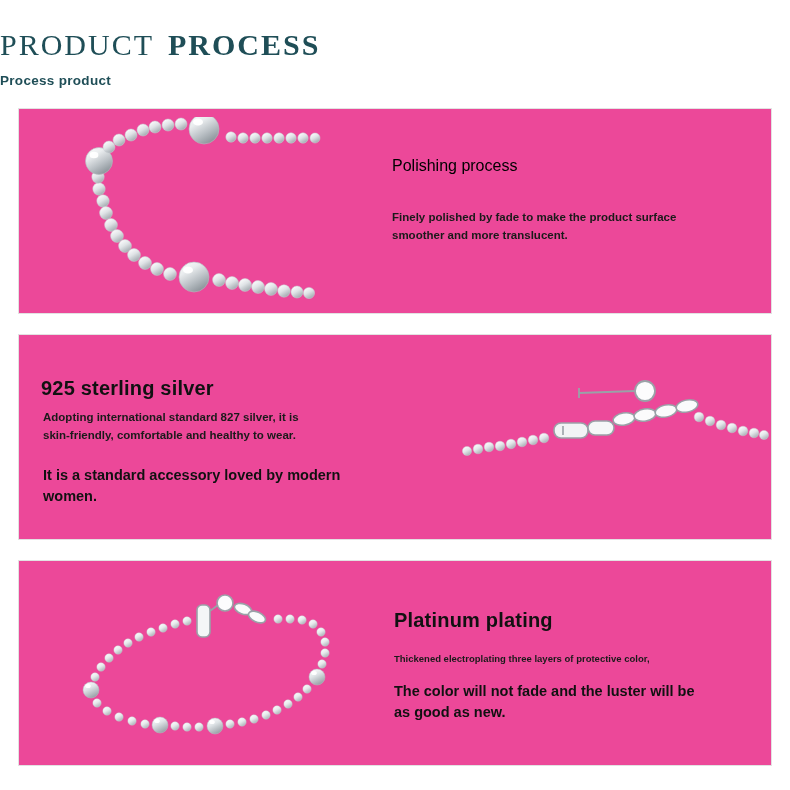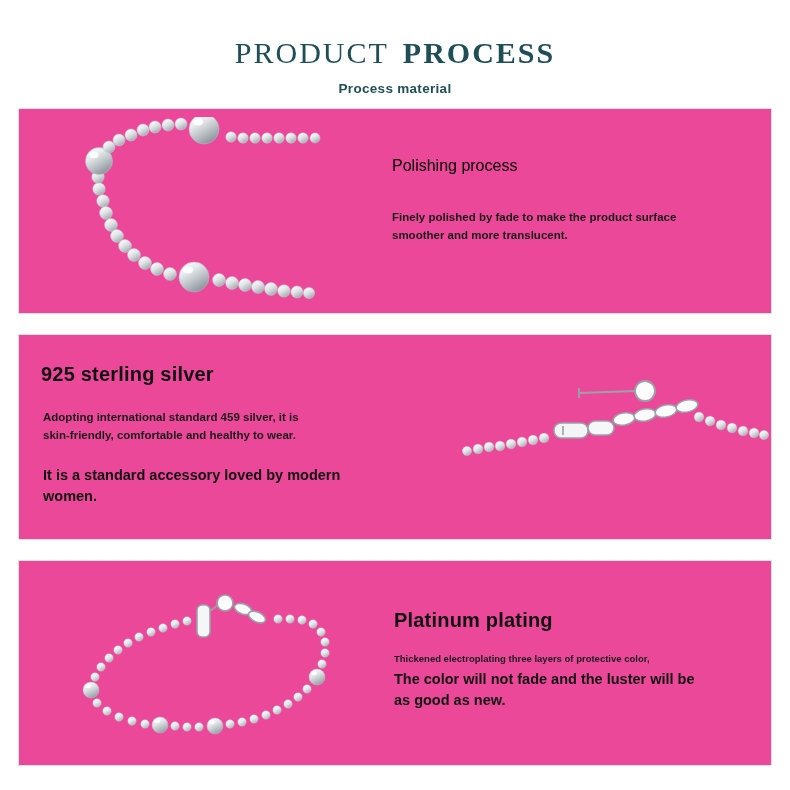--- a/index.html
+++ b/index.html
@@ -15,22 +15,21 @@
   }
   .page {
     position: relative;
     width: 790px;
     height: 790px;
     background: #ffffff;
   }
 
   
   .header {
-    text-align: center;
-    padding-top: 36px;
+    padding-top: 28px;
   }
   .title {
     font-family: "Liberation Serif", serif;
     font-size: 30px;
     letter-spacing: 2px;
     color: #1f4e57;
     line-height: 1.1;
   }
   .title .t1 { font-weight: 400; }
   .title .t2 { font-weight: 700; margin-left: 14px; }
@@ -87,47 +86,47 @@
     font-weight: 700;
     color: #111111;
     line-height: 1.45;
   }
 
   
   #p1-heading { left: 373px; top: 48px; }
   #p1-body    { left: 373px; top: 100px; width: 330px; }
 
   
-  #p2-heading { left: 22px; top: 28px; }
+  #p2-heading { left: 22px; top: 42px; }
   #p2-body    { left: 24px; top: 74px; width: 265px; }
   #p2-body2   { left: 24px; top: 130px; width: 300px; }
 
   
   #p3-heading { left: 375px; top: 48px; }
   #p3-body    { left: 375px; top: 92px; width: 300px; }
-  #p3-body2   { left: 375px; top: 108px; width: 320px; }
+  #p3-body2   { left: 375px; top: 120px; width: 320px; }
 
   
   .img-wrap { position: absolute; }
   #p1-img { left: 40px; top: 8px; width: 310px; height: 195px; }
   #p2-img { left: 440px; top: 42px; width: 310px; height: 120px; }
   #p3-img { left: 28px; top: 30px; width: 340px; height: 145px; }
 
   svg { display: block; }
 </style>
 </head>
 <body>
 
 <div class="page">
 
   <div class="header">
     <div class="title">
       <span class="t1">PRODUCT</span><span class="t2">PROCESS</span>
     </div>
-    <div class="subtitle">Process material</div>
+    <div class="subtitle">Process product</div>
   </div>
 
   <div class="panel" id="panel-1">
     <div class="panel-inner">
 
       <div class="img-wrap" id="p1-img">
         <svg width="310" height="195" viewBox="0 0 310 195">
           <defs>
             <linearGradient id="bead1" x1="0" y1="0" x2="0.6" y2="1">
               <stop offset="0%" stop-color="#ffffff"></stop>
@@ -199,21 +198,21 @@
       <div class="txt-block" id="p1-heading">Polishing process</div>
       <div class="txt-block body-sm" id="p1-body">Finely polished by fade to make the product surface smoother and more translucent.</div>
 
     </div>
   </div>
 
   <div class="panel" id="panel-2">
     <div class="panel-inner">
 
       <div class="txt-block heading" id="p2-heading">925 sterling silver</div>
-      <div class="txt-block body-sm" id="p2-body">Adopting international standard 459 silver, it is skin-friendly, comfortable and healthy to wear.</div>
+      <div class="txt-block body-sm" id="p2-body">Adopting international standard 827 silver, it is skin-friendly, comfortable and healthy to wear.</div>
       <div class="txt-block body-md" id="p2-body2">It is a standard accessory loved by modern women.</div>
 
       <div class="img-wrap" id="p2-img">
         <svg width="310" height="120" viewBox="0 0 310 120">
           <defs>
             <linearGradient id="bead3" x1="0.2" y1="0" x2="0.8" y2="1">
               <stop offset="0%" stop-color="#ffffff"></stop>
               <stop offset="45%" stop-color="#e3e7ea"></stop>
               <stop offset="100%" stop-color="#a2a9af"></stop>
             </linearGradient>

